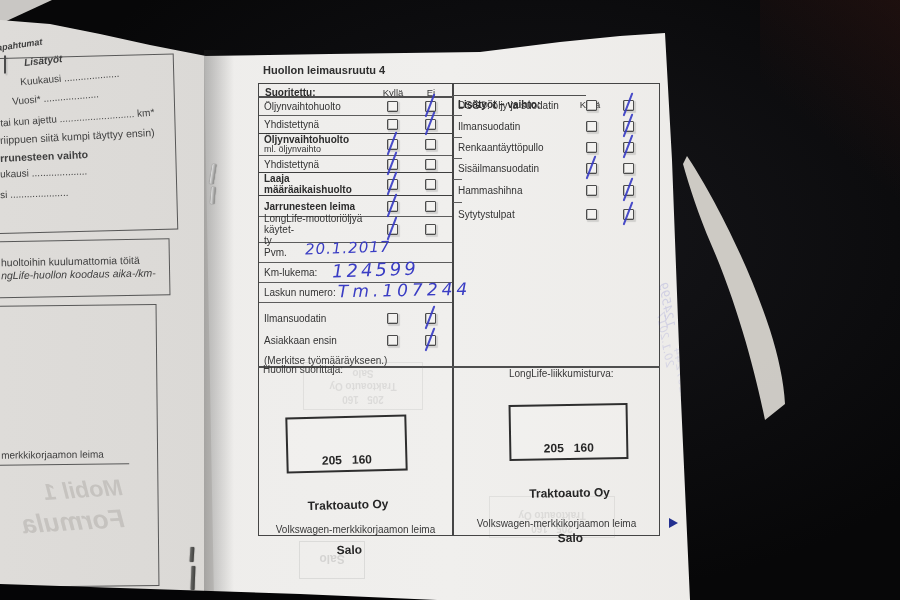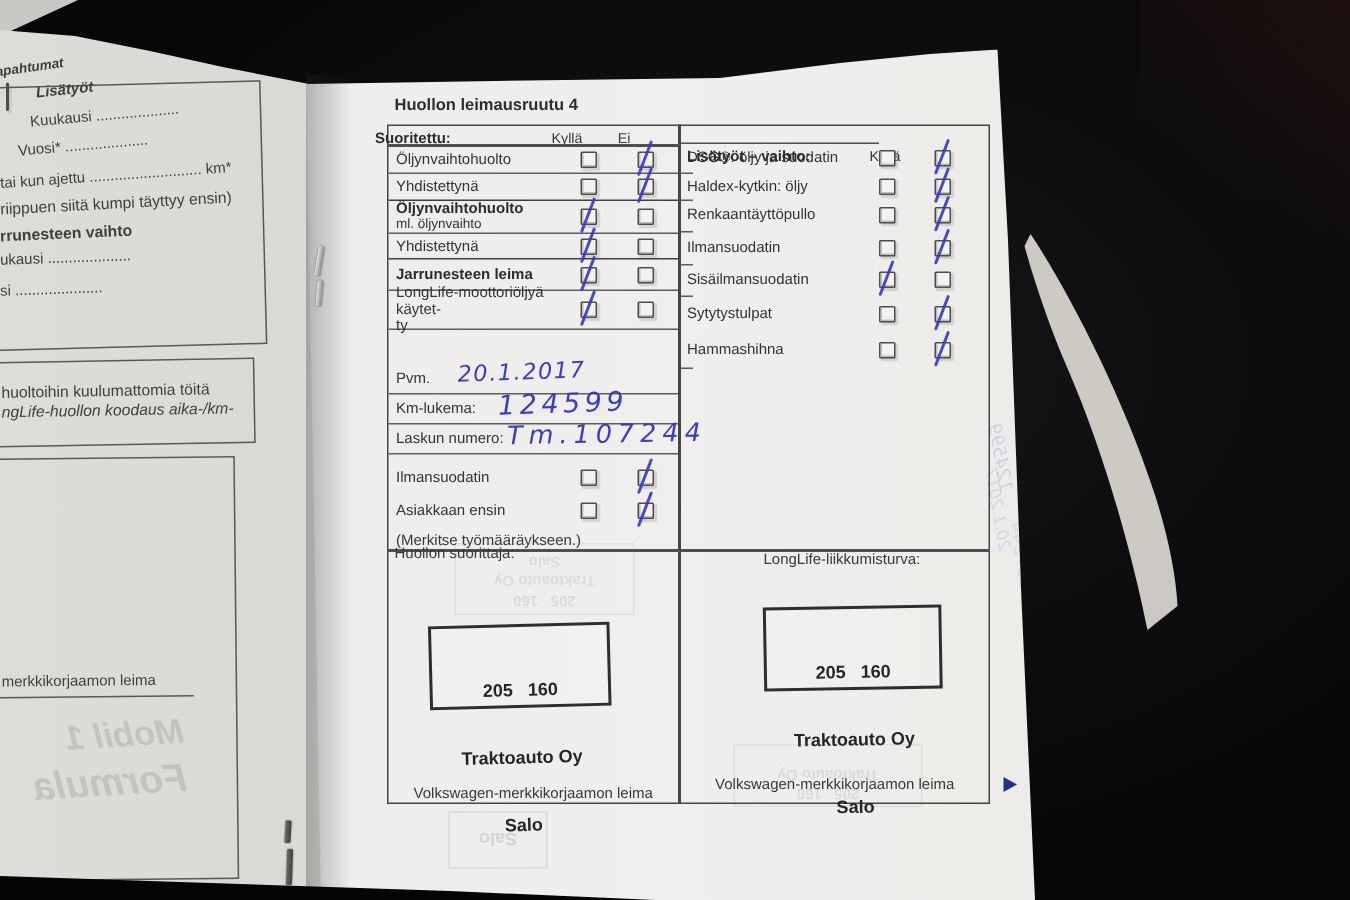--- a/index.html
+++ b/index.html
@@ -105,21 +105,21 @@
     </div>
   </div>
 
   <div id="main-page" class="abs">
 
     <div class="abs" style="left:263px;top:64px;font-size:11px;font-weight:bold;color:#2e2e2e">Huollon leimausruutu 4</div>
 
     <div id="table-frame" class="abs" style="left:258px;top:83px;width:402px;height:453px"></div>
     <div class="abs vline" style="left:452px;top:83px;height:453px"></div>
 
-    <div class="abs frow" style="left:245px;top:85px;width:193px;height:14px;padding-right:2px">
+    <div class="abs frow" style="left:260px;top:85px;width:193px;height:14px;padding-right:2px">
       <span class="lab b" style="font-size:10px">Suoritettu:</span>
       <span class="capt">Kyllä</span>
       <span class="capt c40">Ei</span>
     </div>
     <div class="abs hline" style="left:258px;top:96px;width:195px;height:1.5px"></div>
 
     <div class="abs frow" style="left:453px;top:85px;width:207px;height:10px;padding-right:12px">
       <span class="lab b" style="font-size:10px">Lisätyöt – vaihto:</span>
       <span class="capt">Kyllä</span>
       <span class="capt c40">Ei</span>
@@ -159,20 +159,29 @@
       </div>
       <div class="frow lrow tb" style="height:17px;padding-right:2px">
         <span class="lab">Yhdistettynä</span>
         <span class="cb">
             <span class="bx bx-k checked"></span>
           </span>
         <span class="cb c40">
             <span class="bx bx-e"></span>
           </span>
       </div>
+      <div class="frow lrow tb" style="height:23px;padding-right:2px">
+        <span class="lab b">Laaja määräaikaishuolto</span>
+        <span class="cb">
+            <span class="bx bx-k checked"></span>
+          </span>
+        <span class="cb c40">
+            <span class="bx bx-e"></span>
+          </span>
+      </div>
       <div class="frow lrow" style="height:21px;padding-right:2px">
         <span class="lab b">Jarrunesteen leima</span>
         <span class="cb">
             <span class="bx bx-k checked"></span>
           </span>
         <span class="cb c40">
             <span class="bx bx-e"></span>
           </span>
       </div>
       <div class="frow lrow" style="height:26px;padding-right:2px">
@@ -229,67 +238,58 @@
     <div class="abs" style="left:453px;top:96px;width:206px">
       <div class="frow rrow" style="height:19px;padding-right:12px">
         <span class="lab">DSG®: öljy ja suodatin</span>
         <span class="cb">
             <span class="bx bx-k"></span>
           </span>
         <span class="cb" style="width:38px">
             <span class="bx bx-e checked"></span>
           </span>
       </div>
-      <div class="frow rrow" style="height:18px;padding-right:12px">
-        <span class="lab">Haldex-kytkin: öljy</span>
+      <div class="frow rrow" style="height:22px;padding-right:12px">
+        <span class="lab">Ilmansuodatin</span>
         <span class="cb">
             <span class="bx bx-k"></span>
           </span>
         <span class="cb" style="width:38px">
             <span class="bx bx-e checked"></span>
           </span>
       </div>
       <div class="frow rrow" style="height:21px;padding-right:12px">
         <span class="lab">Renkaantäyttöpullo</span>
         <span class="cb">
             <span class="bx bx-k"></span>
           </span>
         <span class="cb" style="width:38px">
             <span class="bx bx-e checked"></span>
           </span>
       </div>
-      <div class="frow rrow" style="height:22px;padding-right:12px">
-        <span class="lab">Ilmansuodatin</span>
-        <span class="cb">
-            <span class="bx bx-k"></span>
-          </span>
-        <span class="cb" style="width:38px">
-            <span class="bx bx-e checked"></span>
-          </span>
-      </div>
       <div class="frow rrow" style="height:21px;padding-right:12px">
         <span class="lab">Sisäilmansuodatin</span>
         <span class="cb">
             <span class="bx bx-k checked"></span>
           </span>
         <span class="cb" style="width:38px">
             <span class="bx bx-e"></span>
           </span>
       </div>
+      <div class="frow rrow" style="height:23px;padding-right:12px">
+        <span class="lab">Hammashihna</span>
+        <span class="cb">
+            <span class="bx bx-k"></span>
+          </span>
+        <span class="cb" style="width:38px">
+            <span class="bx bx-e checked"></span>
+          </span>
+      </div>
       <div class="frow" style="height:25px;padding-right:12px">
         <span class="lab">Sytytystulpat</span>
-        <span class="cb">
-            <span class="bx bx-k"></span>
-          </span>
-        <span class="cb" style="width:38px">
-            <span class="bx bx-e checked"></span>
-          </span>
-      </div>
-      <div class="frow rrow" style="height:23px;padding-right:12px">
-        <span class="lab">Hammashihna</span>
         <span class="cb">
             <span class="bx bx-k"></span>
           </span>
         <span class="cb" style="width:38px">
             <span class="bx bx-e checked"></span>
           </span>
       </div>
     </div>
 
     <div class="abs hline" style="left:258px;top:366px;width:402px;height:1.5px"></div>

